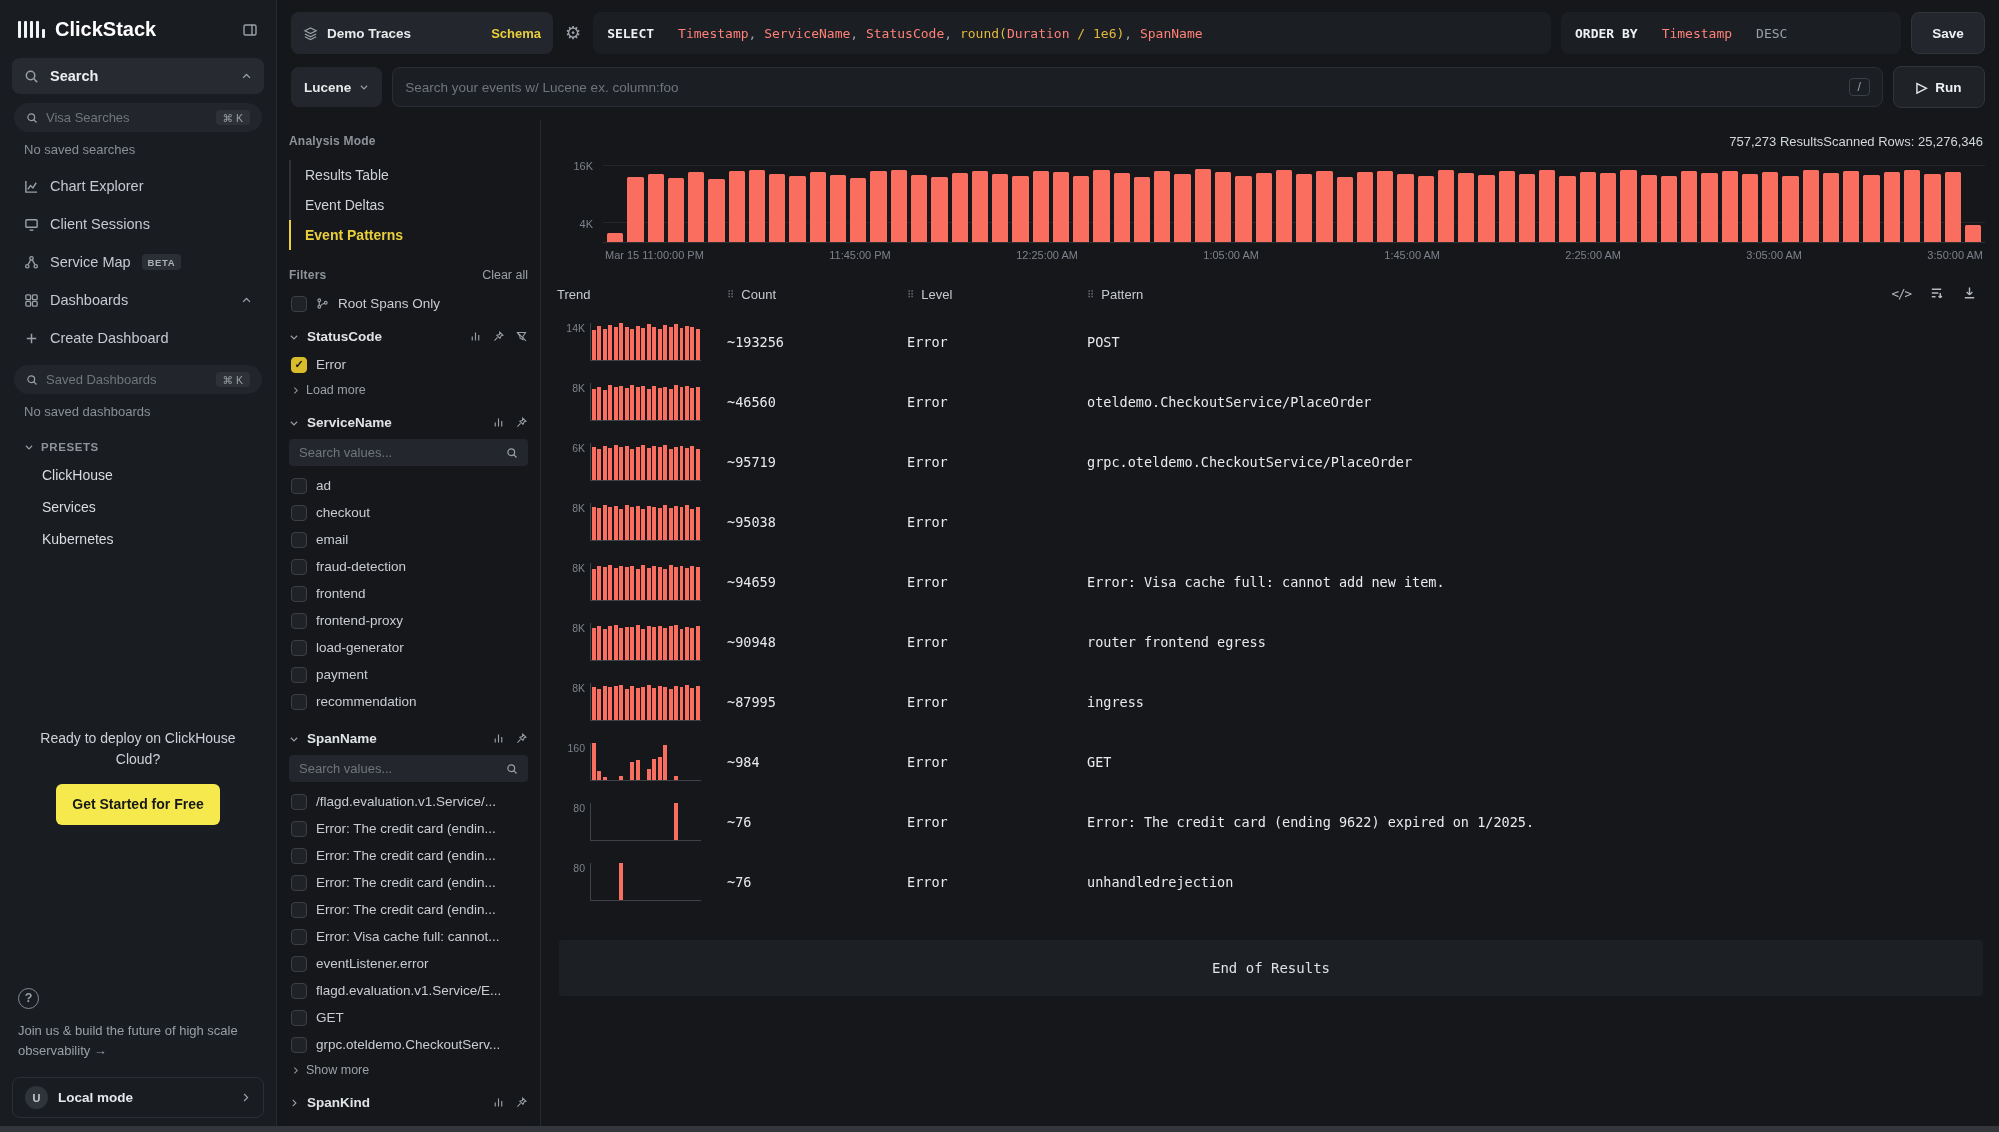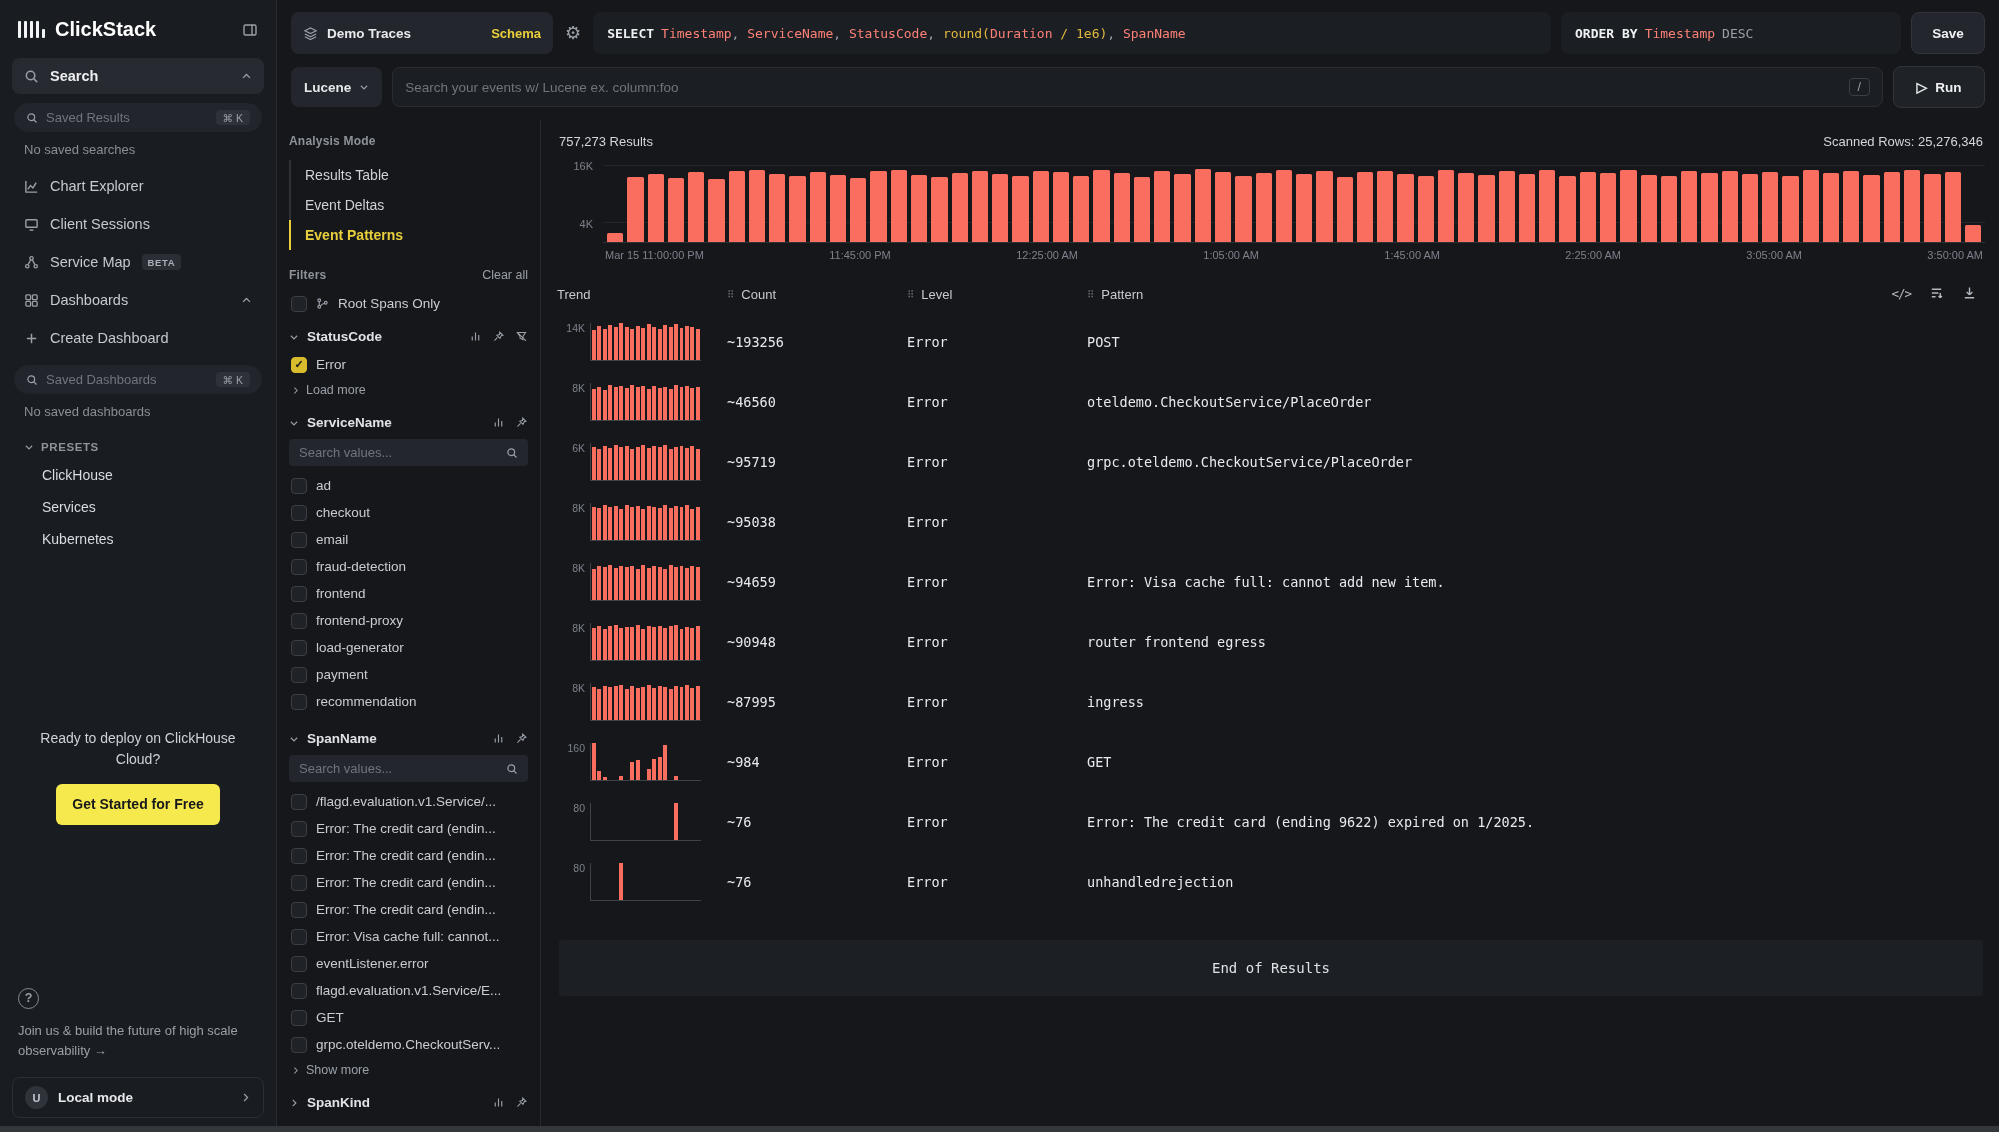--- a/index.html
+++ b/index.html
@@ -42,21 +42,21 @@
   .footer-note{color:#9aa0a8;font-size:13px;line-height:1.55;padding:0 6px 16px;cursor:pointer}
   .local-mode{display:flex;align-items:center;gap:10px;border:1px solid #2c3036;border-radius:8px;padding:8px 12px;font-size:13.5px;font-weight:600;color:#e6e8ea;cursor:pointer}
   .avatar{width:23px;height:23px;border-radius:50%;background:#2f333a;color:#c6cad0;font-size:11px;display:flex;align-items:center;justify-content:center;flex:none}
 
   
   #main{flex:1;display:flex;flex-direction:column;min-width:0;height:100%}
   #topbar{display:flex;align-items:center;gap:10px;padding:12px 14px 0}
   .source-box{display:flex;align-items:center;gap:9px;width:262px;flex:none;background:var(--panel2);border-radius:8px;padding:0 12px;height:42px;font-size:13.5px;font-weight:600;color:#e8eaec;cursor:pointer}
   .schema{margin-left:auto;color:var(--yellow);font-size:13px;font-weight:600;cursor:pointer}
   .gear{font-size:18px;color:#9aa0a8;cursor:pointer;flex:none;padding:0 2px}
-  .sql-box{display:flex;align-items:center;gap:7px;background:#1b1e23;border-radius:8px;height:42px;padding:0 14px;font-family:"DejaVu Sans Mono",monospace;font-size:13px;white-space:nowrap;overflow:hidden;cursor:text}
+  .sql-box{display:flex;align-items:center;gap:24px;background:#1b1e23;border-radius:8px;height:42px;padding:0 14px;font-family:"DejaVu Sans Mono",monospace;font-size:13px;white-space:nowrap;overflow:hidden;cursor:text}
   .sql-box.select{flex:1;min-width:0}
   .sql-box.orderby{width:340px;flex:none}
   .kw{color:#eef0f2;font-weight:700}
   .tok-ident{color:#ff8177}
   .tok-fn{color:#e3b93d}
   .tok-plain{color:#9aa0a8}
   .btn{display:flex;align-items:center;justify-content:center;gap:8px;background:#23262c;border:1px solid #30343b;border-radius:8px;height:42px;color:#eef0f2;font-weight:700;font-size:13.5px;cursor:pointer;font-family:"Liberation Sans",sans-serif}
   .save-btn{width:74px;flex:none}
   #querybar{display:flex;align-items:center;gap:10px;padding:12px 14px}
   .lucene{display:flex;align-items:center;gap:8px;background:var(--panel2);border-radius:8px;height:40px;padding:0 13px;font-size:13.5px;font-weight:600;color:#e6e8ea;flex:none;cursor:pointer}
@@ -84,21 +84,21 @@
   .fgroup{margin-bottom:4px}
   .group-header{display:flex;align-items:center;gap:8px;padding:12px 0 7px;font-size:13.5px;font-weight:700;color:#e0e3e6;cursor:pointer}
   .gname{flex:1;min-width:0;overflow:hidden;white-space:nowrap}
   .gicons{display:flex;align-items:center;gap:10px;color:#868b92}
   .values-search{display:flex;align-items:center;gap:8px;background:var(--panel2);border-radius:4px;padding:6px 10px;margin:2px 0 6px;color:#787d85}
   .values-search input{flex:1;font-size:13px}
   .sub-link{display:flex;align-items:center;gap:6px;font-size:12.5px;color:#9aa0a8;padding:5px 2px 2px;cursor:pointer}
 
   
   #results{flex:1;min-width:0;padding:8px 14px 0 16px;display:flex;flex-direction:column;overflow:hidden}
-  .results-header{display:flex;justify-content:space-between;align-items:center;font-size:13px;color:#d4d7da;padding:6px 2px 12px}
+  .results-header{display:flex;justify-content:flex-end;align-items:center;font-size:13px;color:#d4d7da;padding:6px 2px 12px}
   .chart{display:flex;height:82px}
   .chart-gutter{width:46px;flex:none;position:relative}
   .ytick{position:absolute;right:10px;transform:translateY(50%);font-size:11px;color:#7d828a}
   .chart-area{flex:1;position:relative;display:flex;align-items:flex-end;border-bottom:1px solid #2e3136;padding:0 2px}
   .gridline{position:absolute;left:0;right:0;height:0;border-top:1px solid #23262b}
   .hbar{flex:1;margin:0 2px;background:var(--coral);border-radius:1.5px 1.5px 0 0;position:relative;z-index:1;cursor:crosshair}
   .xaxis{margin-left:46px;display:flex;justify-content:space-between;font-size:11px;color:#7d828a;padding:6px 2px 12px;white-space:nowrap}
   .thead{display:grid;grid-template-columns:170px 180px 180px 1fr;align-items:center;padding:14px 0 10px;font-size:13px;color:#c6cad0;position:relative}
   .th{display:flex;align-items:center;cursor:pointer}
   .handle{font-size:10px;color:#6a6f76;margin-right:8px;letter-spacing:-1px;cursor:grab}
@@ -150,21 +150,21 @@
     </span>
   </div>
 
   <div class="pill-input">
     <span class="icon">
       <svg width="12" height="12" viewBox="0 0 16 16" fill="none" stroke="currentColor" stroke-width="1.6">
           <circle cx="7" cy="7" r="4.5"></circle>
           <path d="M10.5 10.5L14 14"></path>
         </svg>
     </span>
-    <span class="ph">Saved Results</span>
+    <span class="ph">Visa Searches</span>
     <span class="kbd">⌘ K</span>
   </div>
   <div class="muted-note">No saved searches</div>
 
   <div class="sb-item">
     <span class="icon">
       <svg width="15" height="15" viewBox="0 0 16 16" fill="none" stroke="currentColor" stroke-width="1.5">
           <path d="M2 2v12h12"></path>
           <path d="M4 11l3-4 2.5 2.5L13 4"></path>
         </svg>

